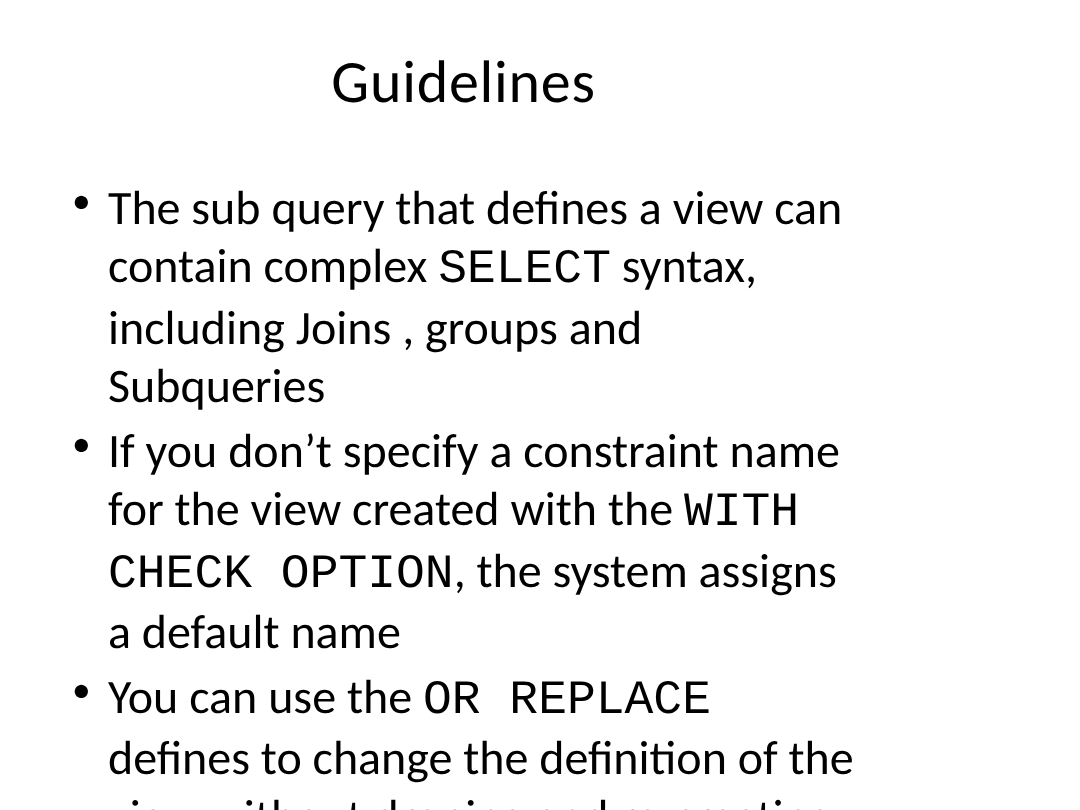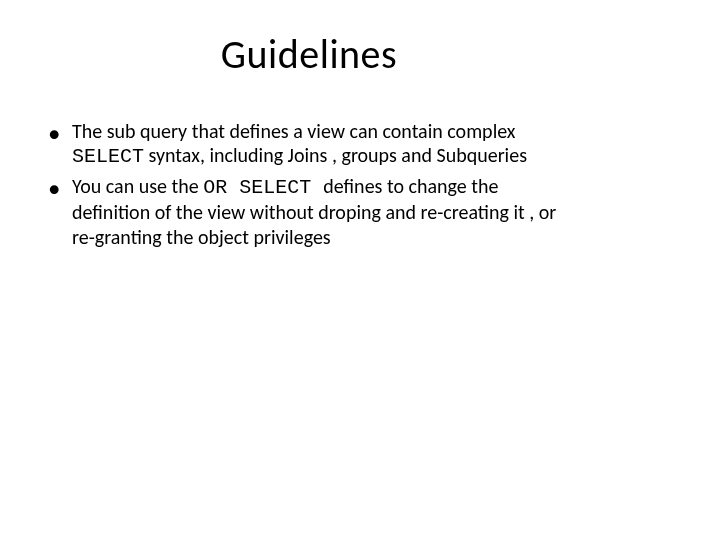--- a/index.html
+++ b/index.html
@@ -24,21 +24,21 @@
     margin: 10px 0 40px 0;
     letter-spacing: 0.5px;
   }
   ul.bullets {
     list-style: none;
     padding: 0;
     margin: 0 0 0 4px;
   }
   ul.bullets > li {
     position: relative;
-    font-size: 20px;
+    font-size: 32px;
     line-height: 1.22;
     padding-left: 28px;
     margin-bottom: 4px;
   }
   ul.bullets > li::before {
     content: "•";
     position: absolute;
     left: 4px;
     top: 0;
     font-size: 25px;
@@ -50,16 +50,19 @@
 </head>
 <body>
 
 <div class="slide">
   <div class="title">Guidelines</div>
   <ul class="bullets">
     <li>
       <span>The sub query that defines a view can contain complex </span><span class="code">SELECT</span><span> syntax, including Joins , groups and Subqueries</span>
     </li>
     <li>
-      <span>You can use the </span><span class="code">OR SELECT </span><span> defines to change the definition of the view without droping and re-creating it , or re-granting the object privileges</span>
+      <span>If you don’t specify a constraint name for the view created with the </span><span class="code">WITH CHECK OPTION</span><span>, the system assigns a default name</span>
+    </li>
+    <li>
+      <span>You can use the </span><span class="code">OR REPLACE </span><span> defines to change the definition of the view without droping and re-creating it , or re-granting the object privileges</span>
     </li>
   </ul>
 </div>
 
 </body></html>

